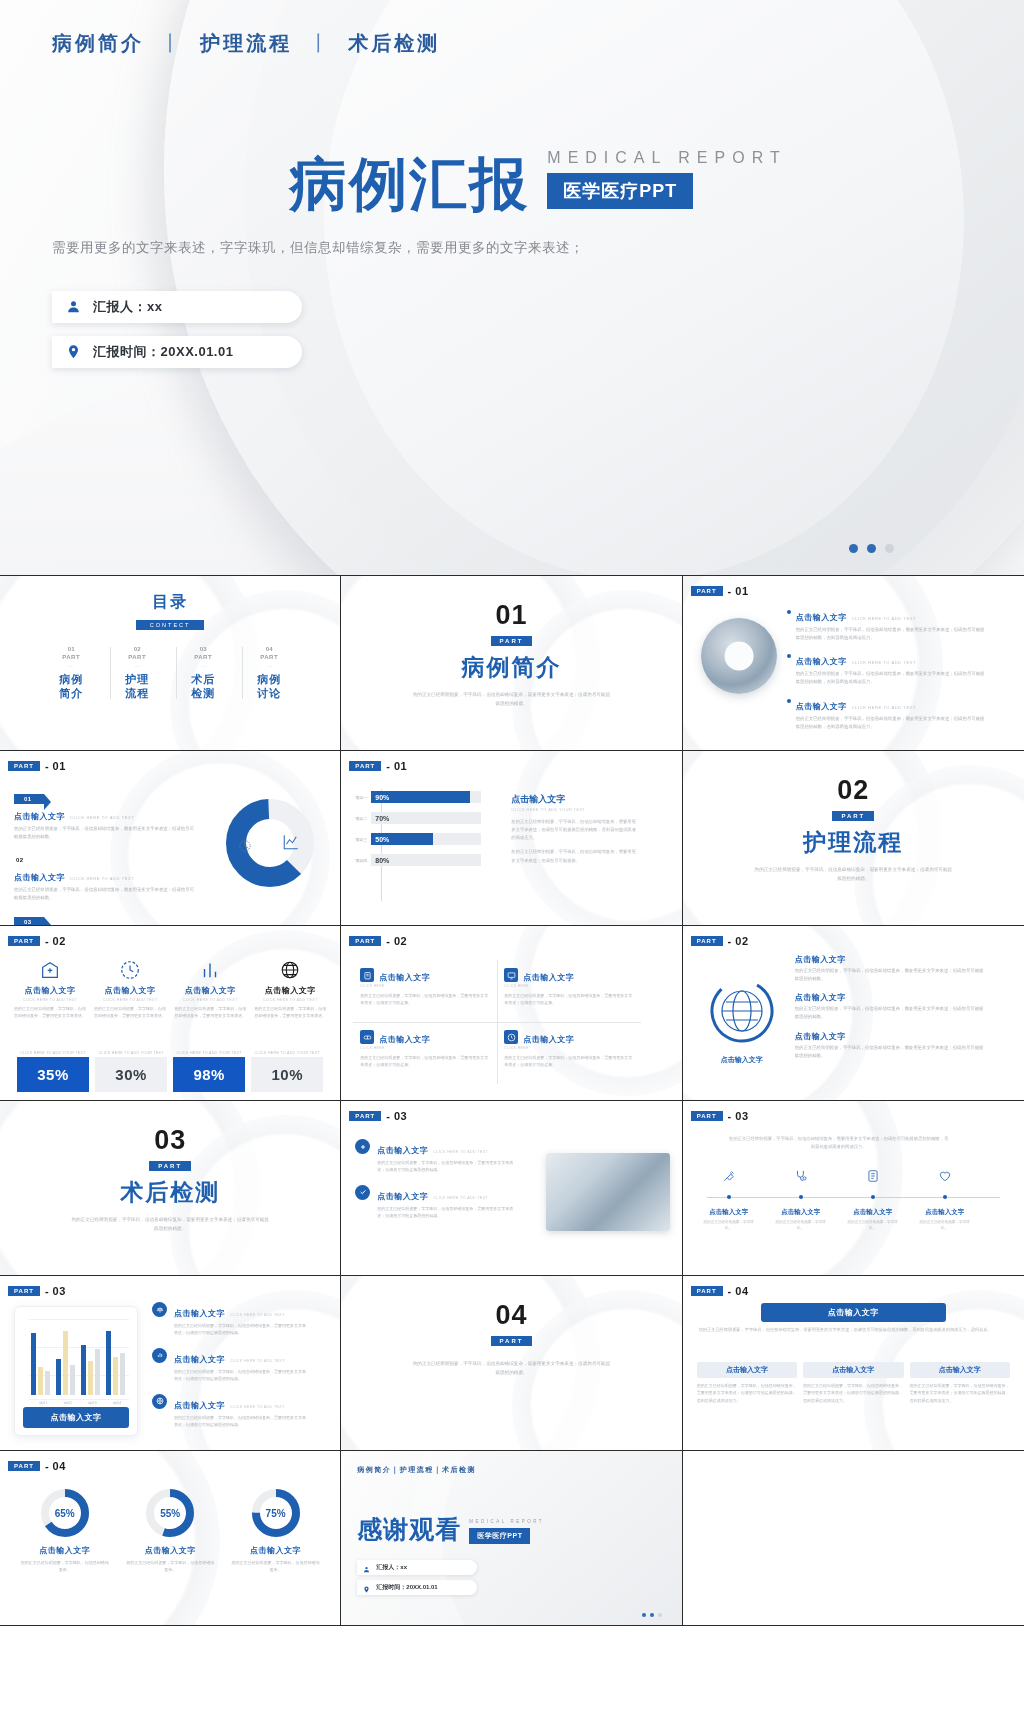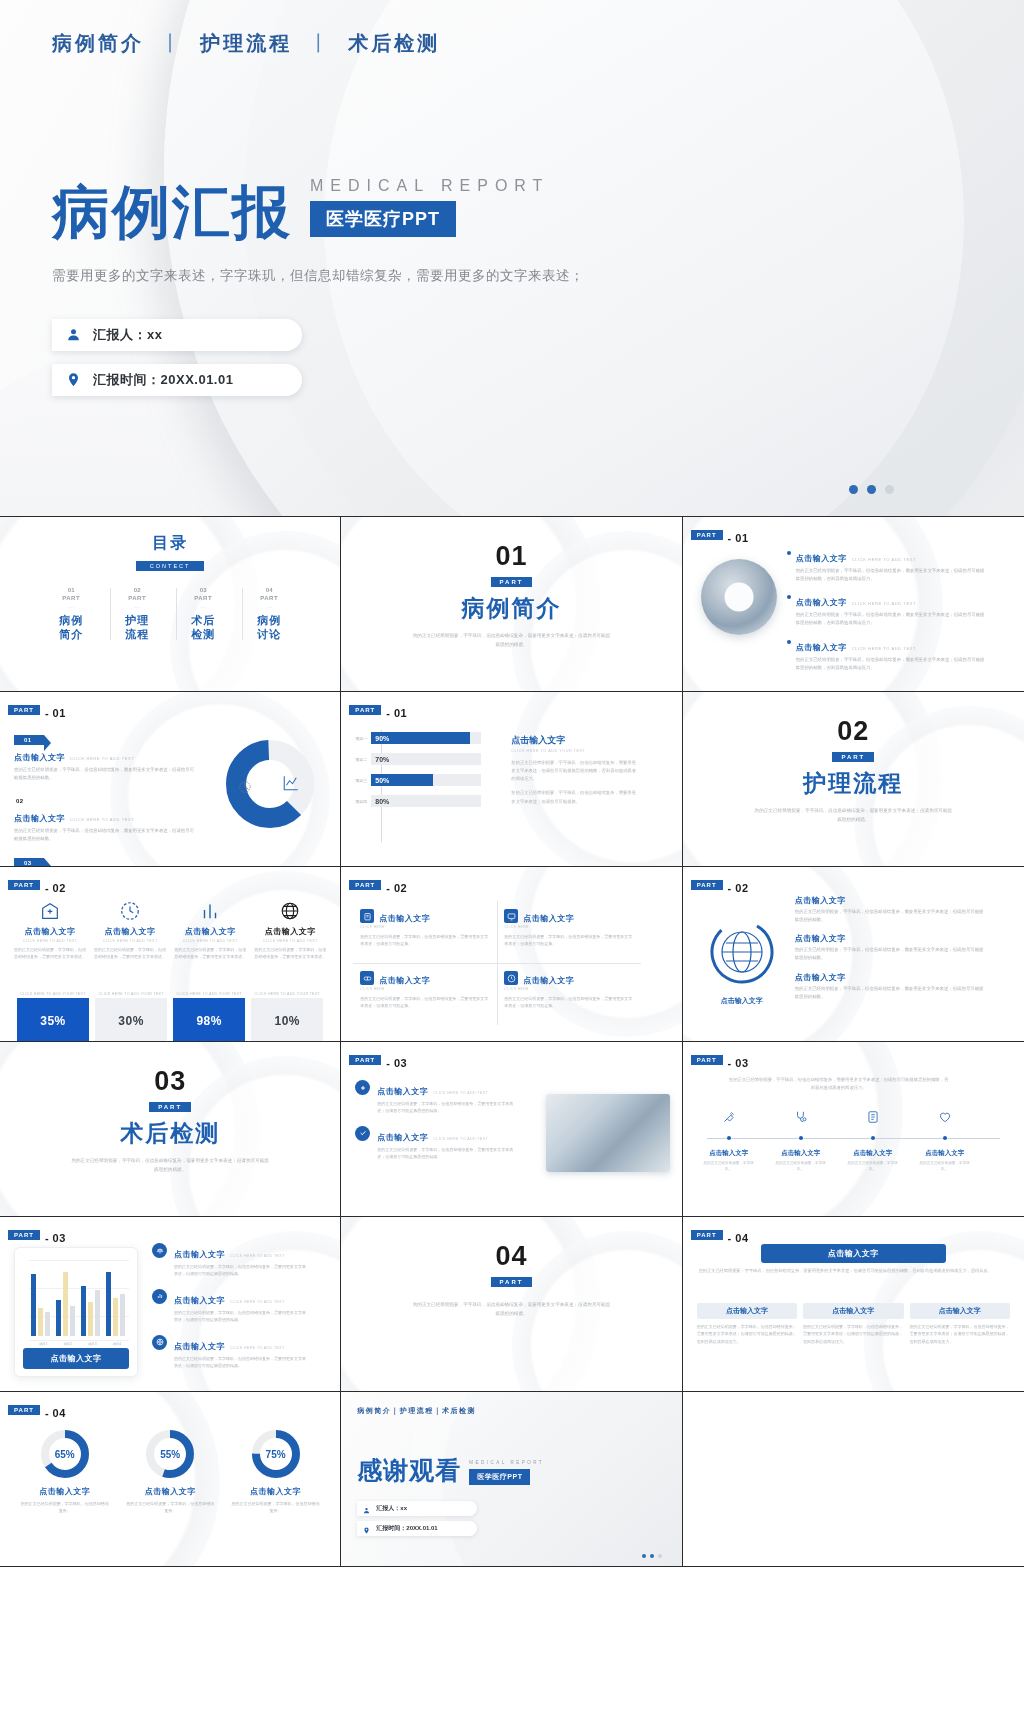--- a/index.html
+++ b/index.html
@@ -8,21 +8,21 @@
     height: 1728px;
     background: #ffffff;
     font-family: "Liberation Sans", "DejaVu Sans", sans-serif;
     overflow: hidden;
   }
   .page { position: relative; width: 1024px; height: 1728px; background: #fff; }
 
   
   .hero {
     position: relative;
-    width: 1024px; height: 517px;
+    width: 1024px; height: 576px;
     background: linear-gradient(120deg,#fdfdfd 0%,#f7f8f9 40%,#eceef0 70%,#f4f5f6 100%);
     overflow: hidden;
     border-bottom: 1px solid #2b2b2b;
   }
   .hero-swoosh {
     position: absolute; right: -120px; top: -360px;
     width: 980px; height: 1060px;
     border-radius: 50%;
     background: linear-gradient(135deg,#ffffff 0%,#f2f3f5 45%,#e4e6e9 75%,#f9fafb 100%);
     box-shadow: -14px 18px 42px rgba(160,165,175,.28);
@@ -48,21 +48,21 @@
     background: linear-gradient(180deg,#fbfbfc 0%,#f0f1f3 100%);
     opacity:.9;
   }
   .hero-inner { position: relative; z-index: 4; padding: 30px 0 0 52px; }
 
   .hero-topnav {
     color:#2a5b9c; font-size:20px; letter-spacing:3px; font-weight:600;
   }
   .hero-topnav .sep { color:#5a86bd; margin:0 8px; font-weight:400; }
 
-  .hero-titlewrap { margin-top: 120px; display:flex; align-items:flex-end; }
+  .hero-titlewrap { margin-top: 92px; display:flex; align-items:flex-end;justify-content:center; }
   .hero-title {
     font-size: 58px; font-weight: 900; color:#1f5fb0; letter-spacing: 2px;
     line-height: 1; font-family:"DejaVu Sans","Liberation Sans",sans-serif;
   }
   .hero-sub-col { margin-left: 18px; padding-bottom: 4px; }
   .hero-sub-en {
     font-size: 16px; letter-spacing: 7px; color:#8d9299; font-weight:500; margin-bottom:6px;
   }
   .hero-badge {
     display:inline-block; background:#1f5fb0; color:#fff; font-size:18px; font-weight:700;
@@ -104,21 +104,21 @@
     position:absolute; border-radius:50%;
     background: radial-gradient(circle at 50% 50%, #ffffff 58%, #f2f3f5 60%, #fafbfc 75%, #ffffff 100%);
   }
   .ring.r1 { width:300px; height:300px; left:-40px; top:-62px; opacity:.9;}
   .ring.r2 { width:230px; height:230px; right:-60px; bottom:-70px; opacity:.75;}
   .slide .content { position:relative; z-index:3; width:100%; height:100%; }
 
   
   .parttag { position:absolute; left:8px; top:9px; display:flex; align-items:center; gap:5px;}
   .parttag .b { background:#1f5fb0; color:#fff; font-size:6px; font-weight:700; letter-spacing:1px; padding:2px 6px;}
-  .parttag .n { color:#1d1d1d; font-size:11px; font-weight:700; letter-spacing:.5px;margin-top:6px;}
+  .parttag .n { color:#1d1d1d; font-size:11px; font-weight:700; letter-spacing:.5px;}
 
   
   .secnum { text-align:center; padding-top:26px; }
   .secnum .num { font-size:27px; font-weight:800; color:#1b1b1b; line-height:1; letter-spacing:1px;}
   .secnum .pbadge { display:inline-block; background:#1f5fb0; color:#fff; font-size:6px; font-weight:700;
       letter-spacing:2px; padding:2px 9px; margin:4px 0 6px;}
   .secnum .cn { font-size:23px; font-weight:800; color:#1f5fb0; letter-spacing:2px; }
   .secnum .desc { margin:8px auto 0; width:200px; color:#a9aeb4; font-size:4.6px; line-height:1.9;}
 
   
@@ -184,21 +184,21 @@
   
   .icocols{ position:absolute; display:flex; width:100%; }
   .icocol{ flex:1; text-align:center; padding:0 4px;}
   .icocol .ico{ height:24px; display:flex; align-items:center; justify-content:center; color:#1f5fb0;}
   .icocol .h{ font-size:8px; font-weight:800; color:#1f5fb0; margin-top:3px; letter-spacing:.5px;}
   .icocol .e{ font-size:3.6px; color:#c0c5cb; letter-spacing:.4px; margin-top:2px;}
   .icocol .p{ font-size:4px; color:#aeb3b9; line-height:1.8; margin-top:3px;}
   .statrow{ position:absolute; display:flex; width:100%; }
   .statcell{ flex:1; padding:0 3px; text-align:center;}
   .statcell .sc{ font-size:3.6px; color:#b8bdc3; letter-spacing:.3px; margin-bottom:2px;}
-  .statcell .box{ font-size:12px; font-weight:800; padding:16px 0; letter-spacing:.5px;}
+  .statcell .box{ font-size:15px; font-weight:800; padding:9px 0; letter-spacing:.5px;}
   .statcell .box.on{ background:#1358c2; color:#fff;}
   .statcell .box.off{ background:#eef0f3; color:#3a4148;}
 
   
   .quad{ position:absolute; display:grid; grid-template-columns:1fr 1fr; }
   .qcell{ padding:6px 7px; position:relative; }
   .qcell .qh{ display:flex; align-items:center; gap:5px;}
   .qcell .qi{ width:14px; height:14px; background:#1f5fb0; color:#fff; display:flex;
       align-items:center; justify-content:center; border-radius:2px; flex:none;}
   .qcell .qt{ font-size:8px; font-weight:800; color:#1f5fb0; letter-spacing:.5px;}

